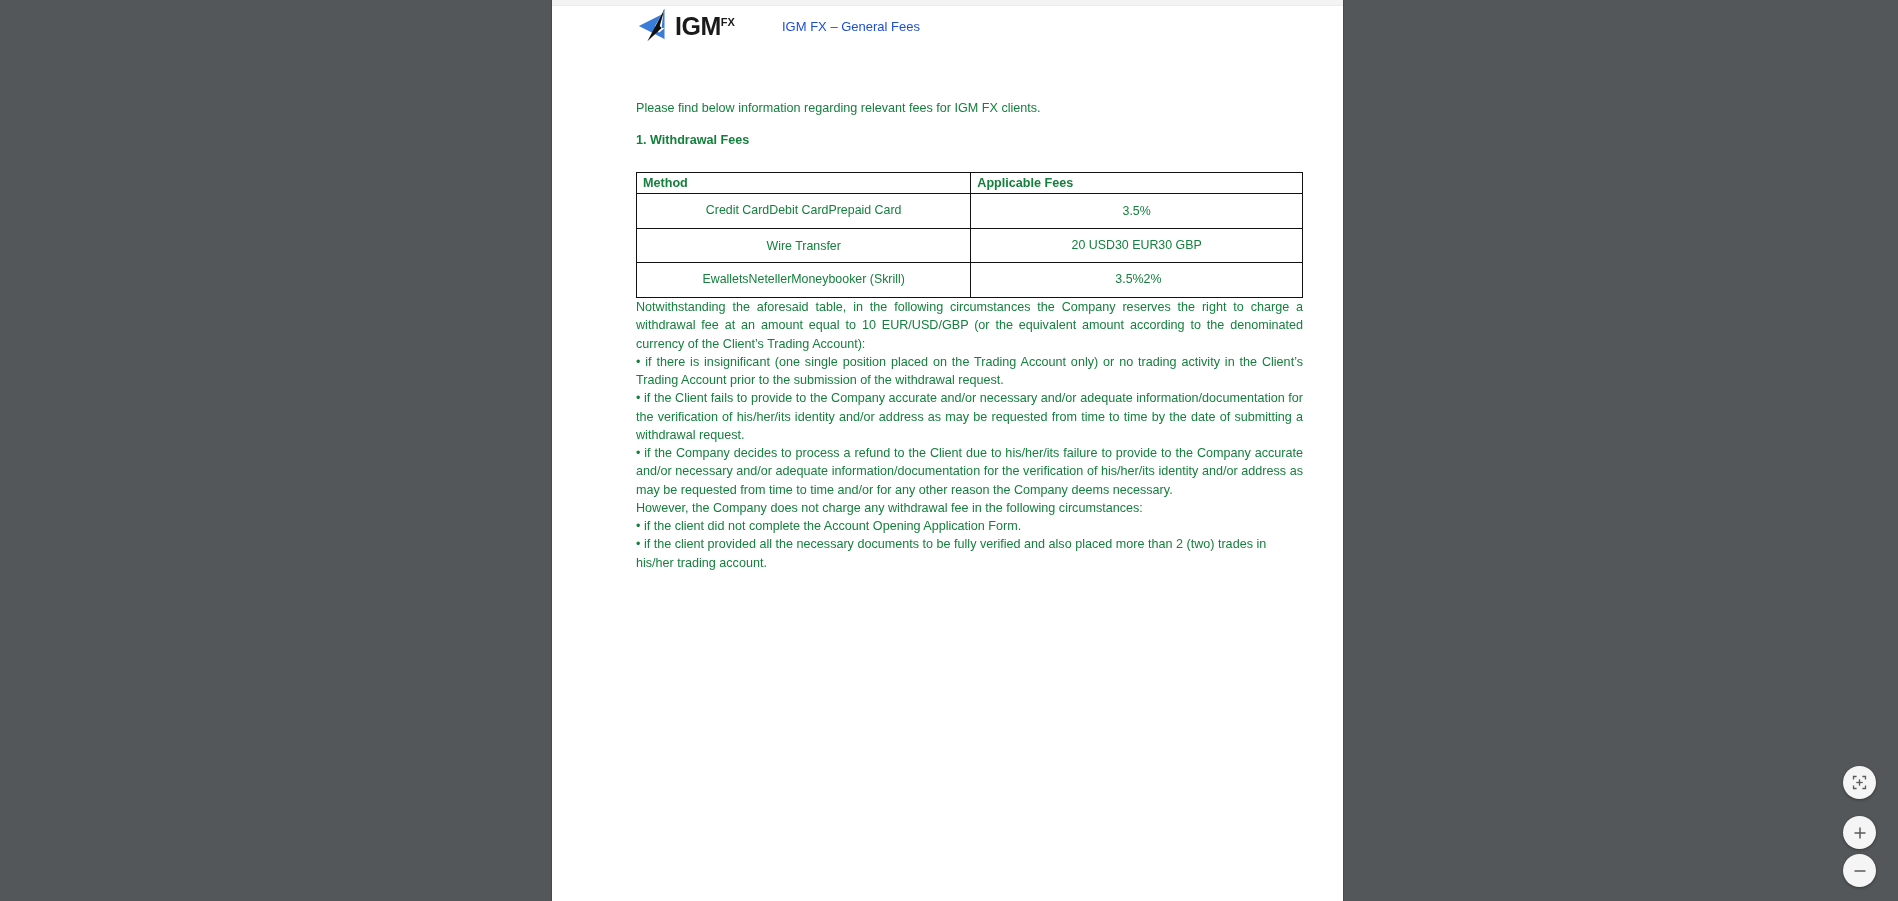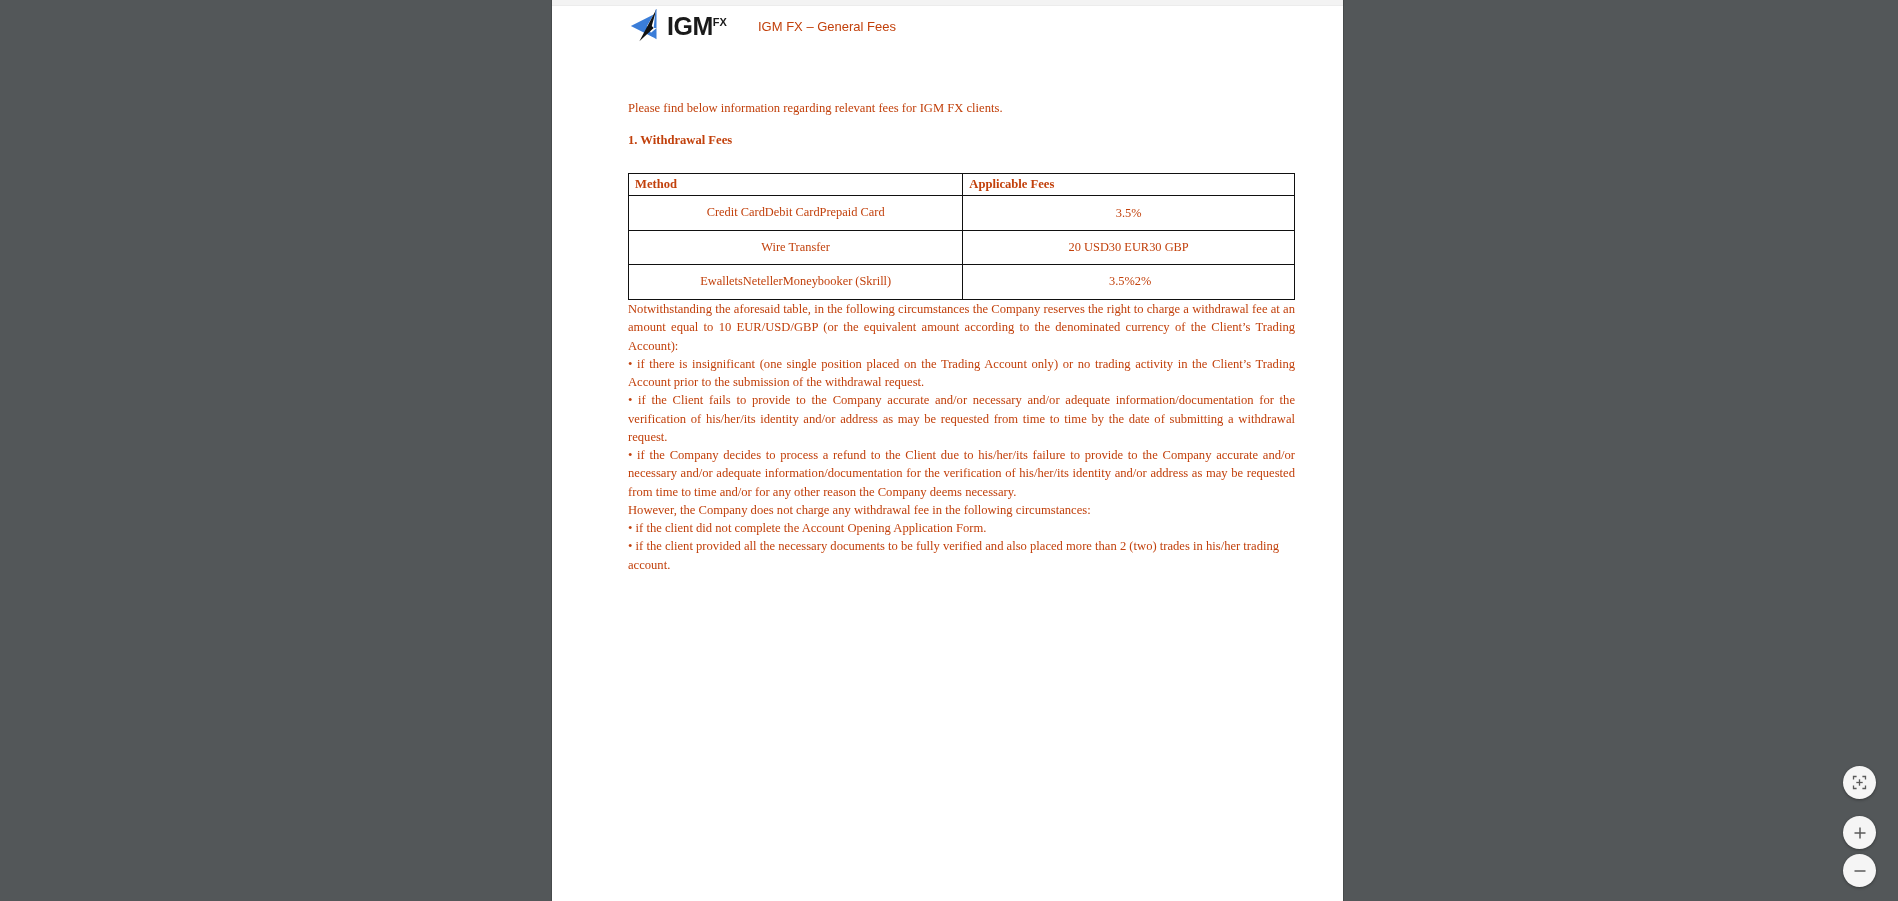--- a/index.html
+++ b/index.html
@@ -38,21 +38,21 @@
     left: 0;
     top: 0;
     width: 100%;
     height: 5px;
     background: #f3f3f3;
     border-bottom: 1px solid #ececec;
   }
 
   #page-inner {
     position: absolute;
-    left: 4px;
+    left: 12px;
     top: 0;
     width: 791px;
     padding: 0;
   }
 
   
   .doc-header {
     display: flex;
     align-items: center;
     padding: 5px 0 0 72px;
@@ -86,31 +86,31 @@
   }
   .logo-text sup {
     font-size: 11px;
     font-weight: bold;
     vertical-align: super;
     letter-spacing: 0;
   }
 
   .header-title {
     font-size: 13px;
-    color: #c2410c;
-    margin-left: 14px;
+    color: #1d4ed8;
+    margin-left: 30px;
     white-space: nowrap;
     font-family: "Liberation Sans", sans-serif;
   }
 
   
   .doc-body {
     padding: 0 52px 0 72px;
-    font-family: Liberation Serif, serif;
-    color: #c2410c;
+    font-family: Liberation Sans, sans-serif;
+    color: #15803d;
   }
 
   .intro-para {
     font-size: 12.6px;
     line-height: 1.45;
     margin-top: 52px;
     margin-bottom: 0;
   }
 
   .section-heading {

